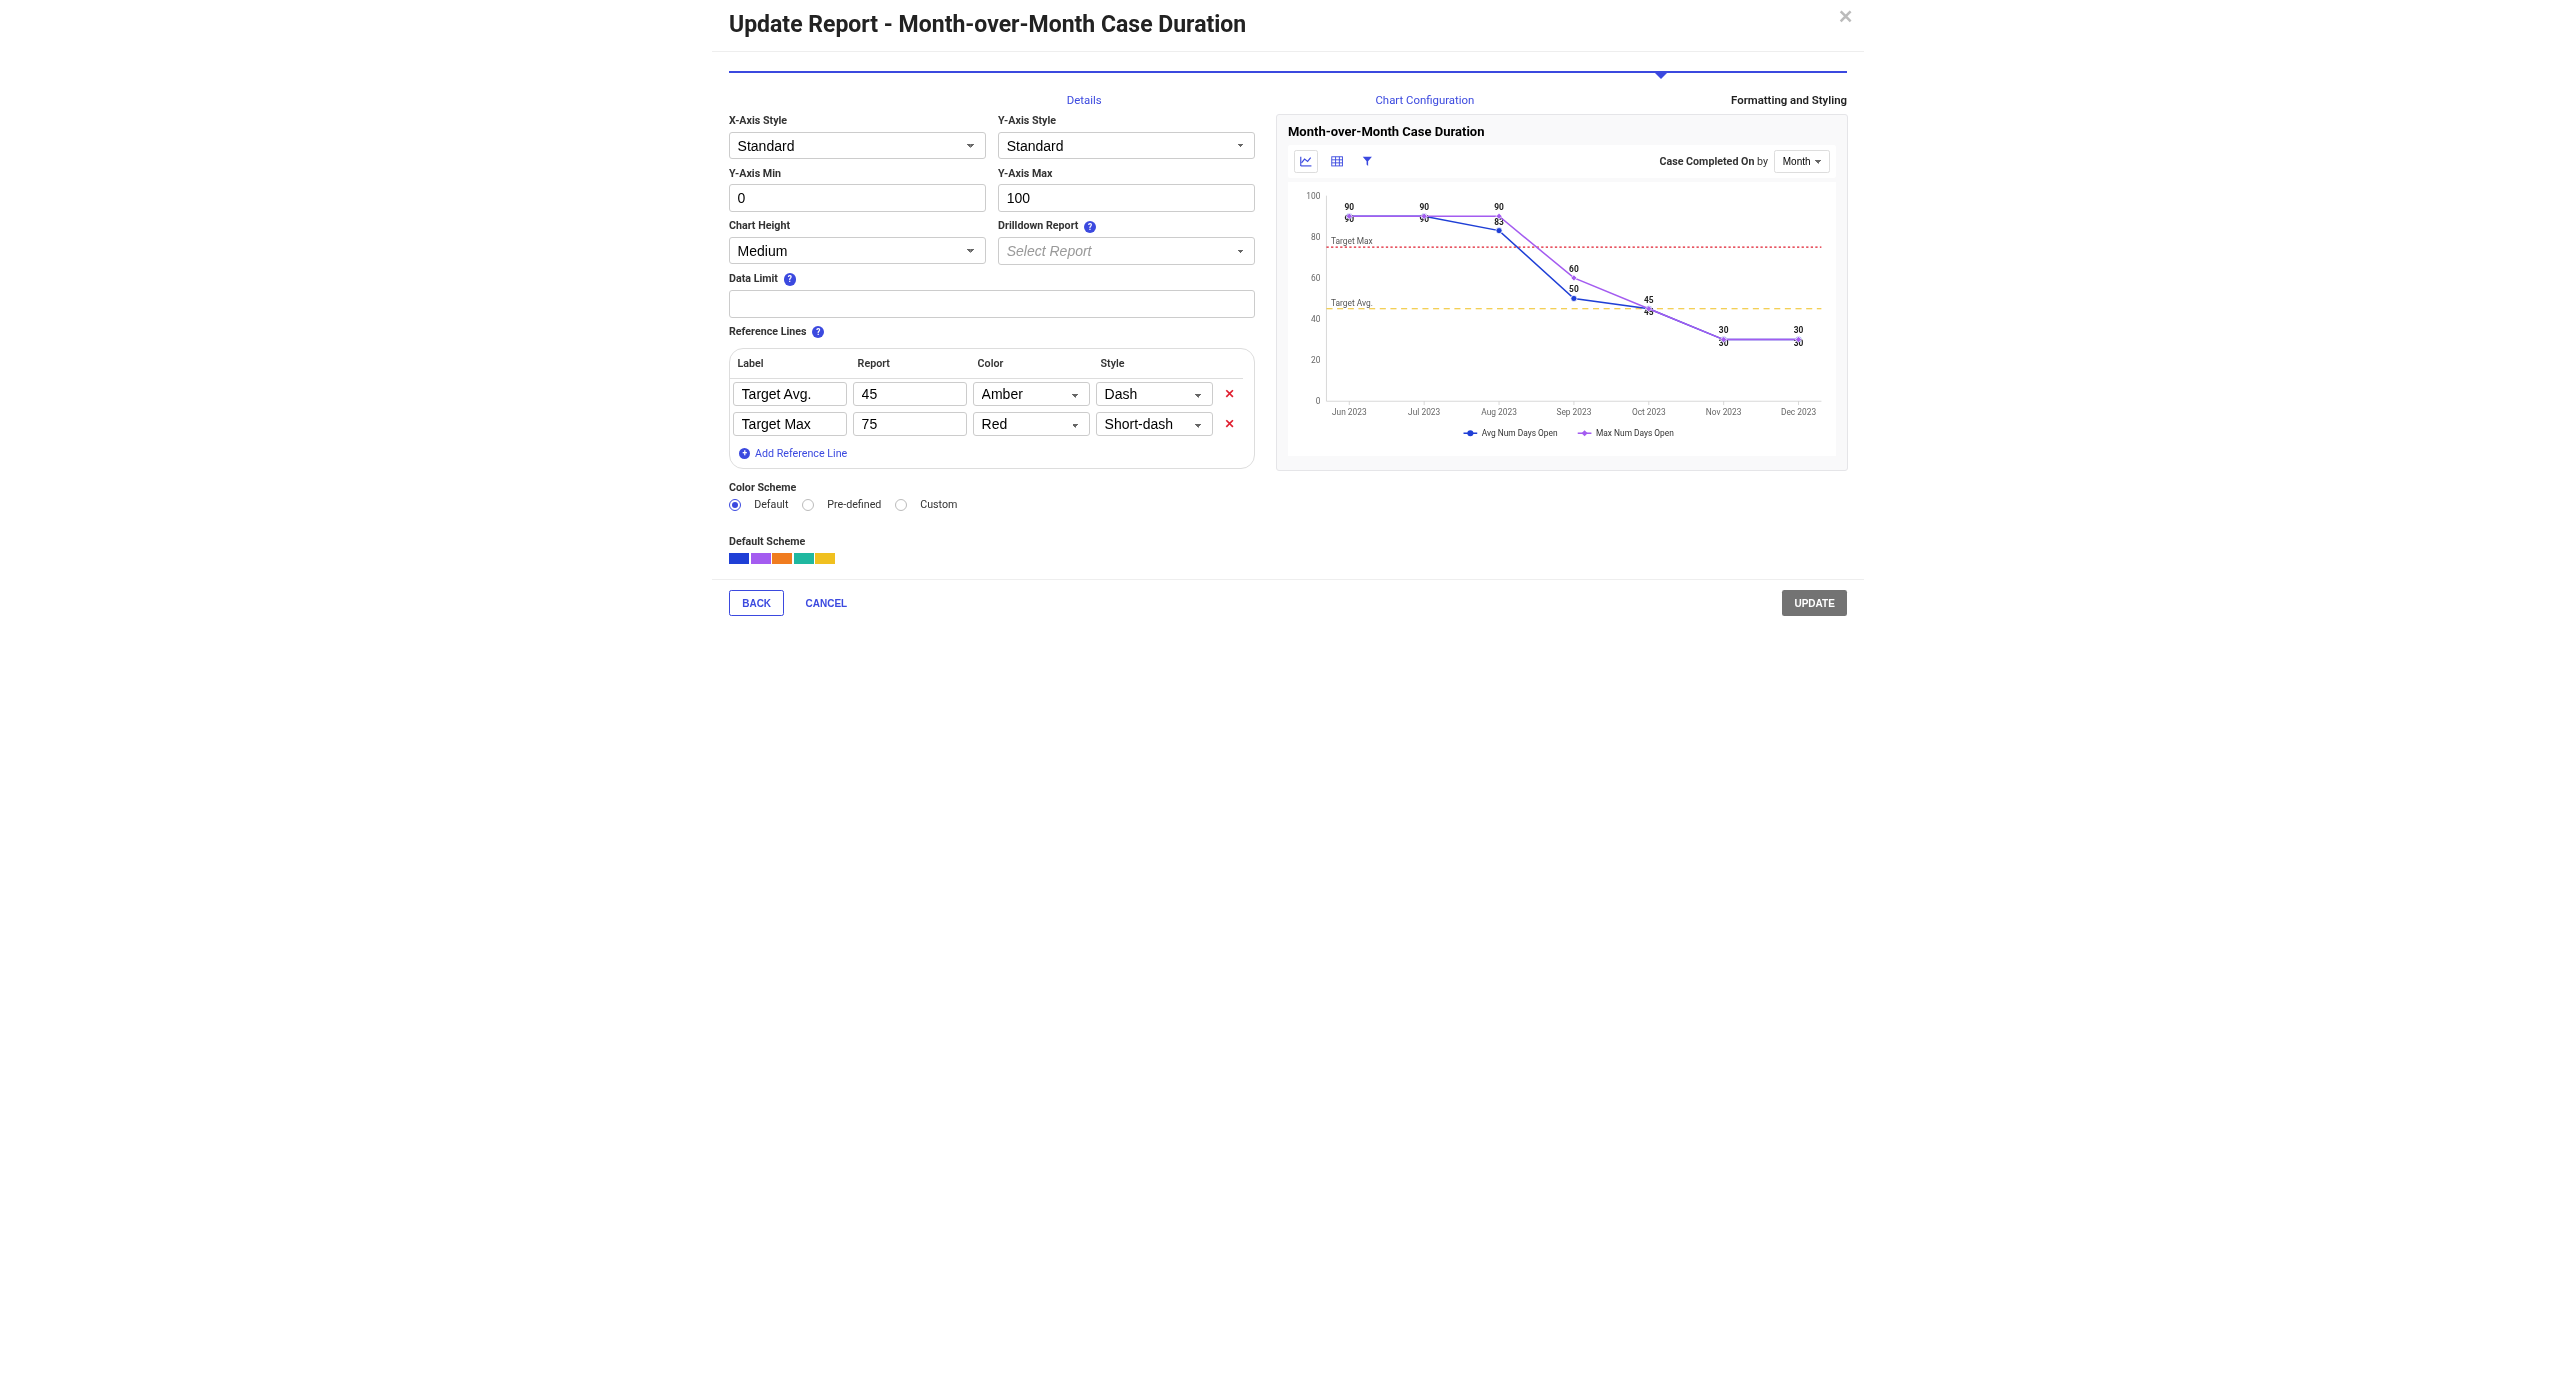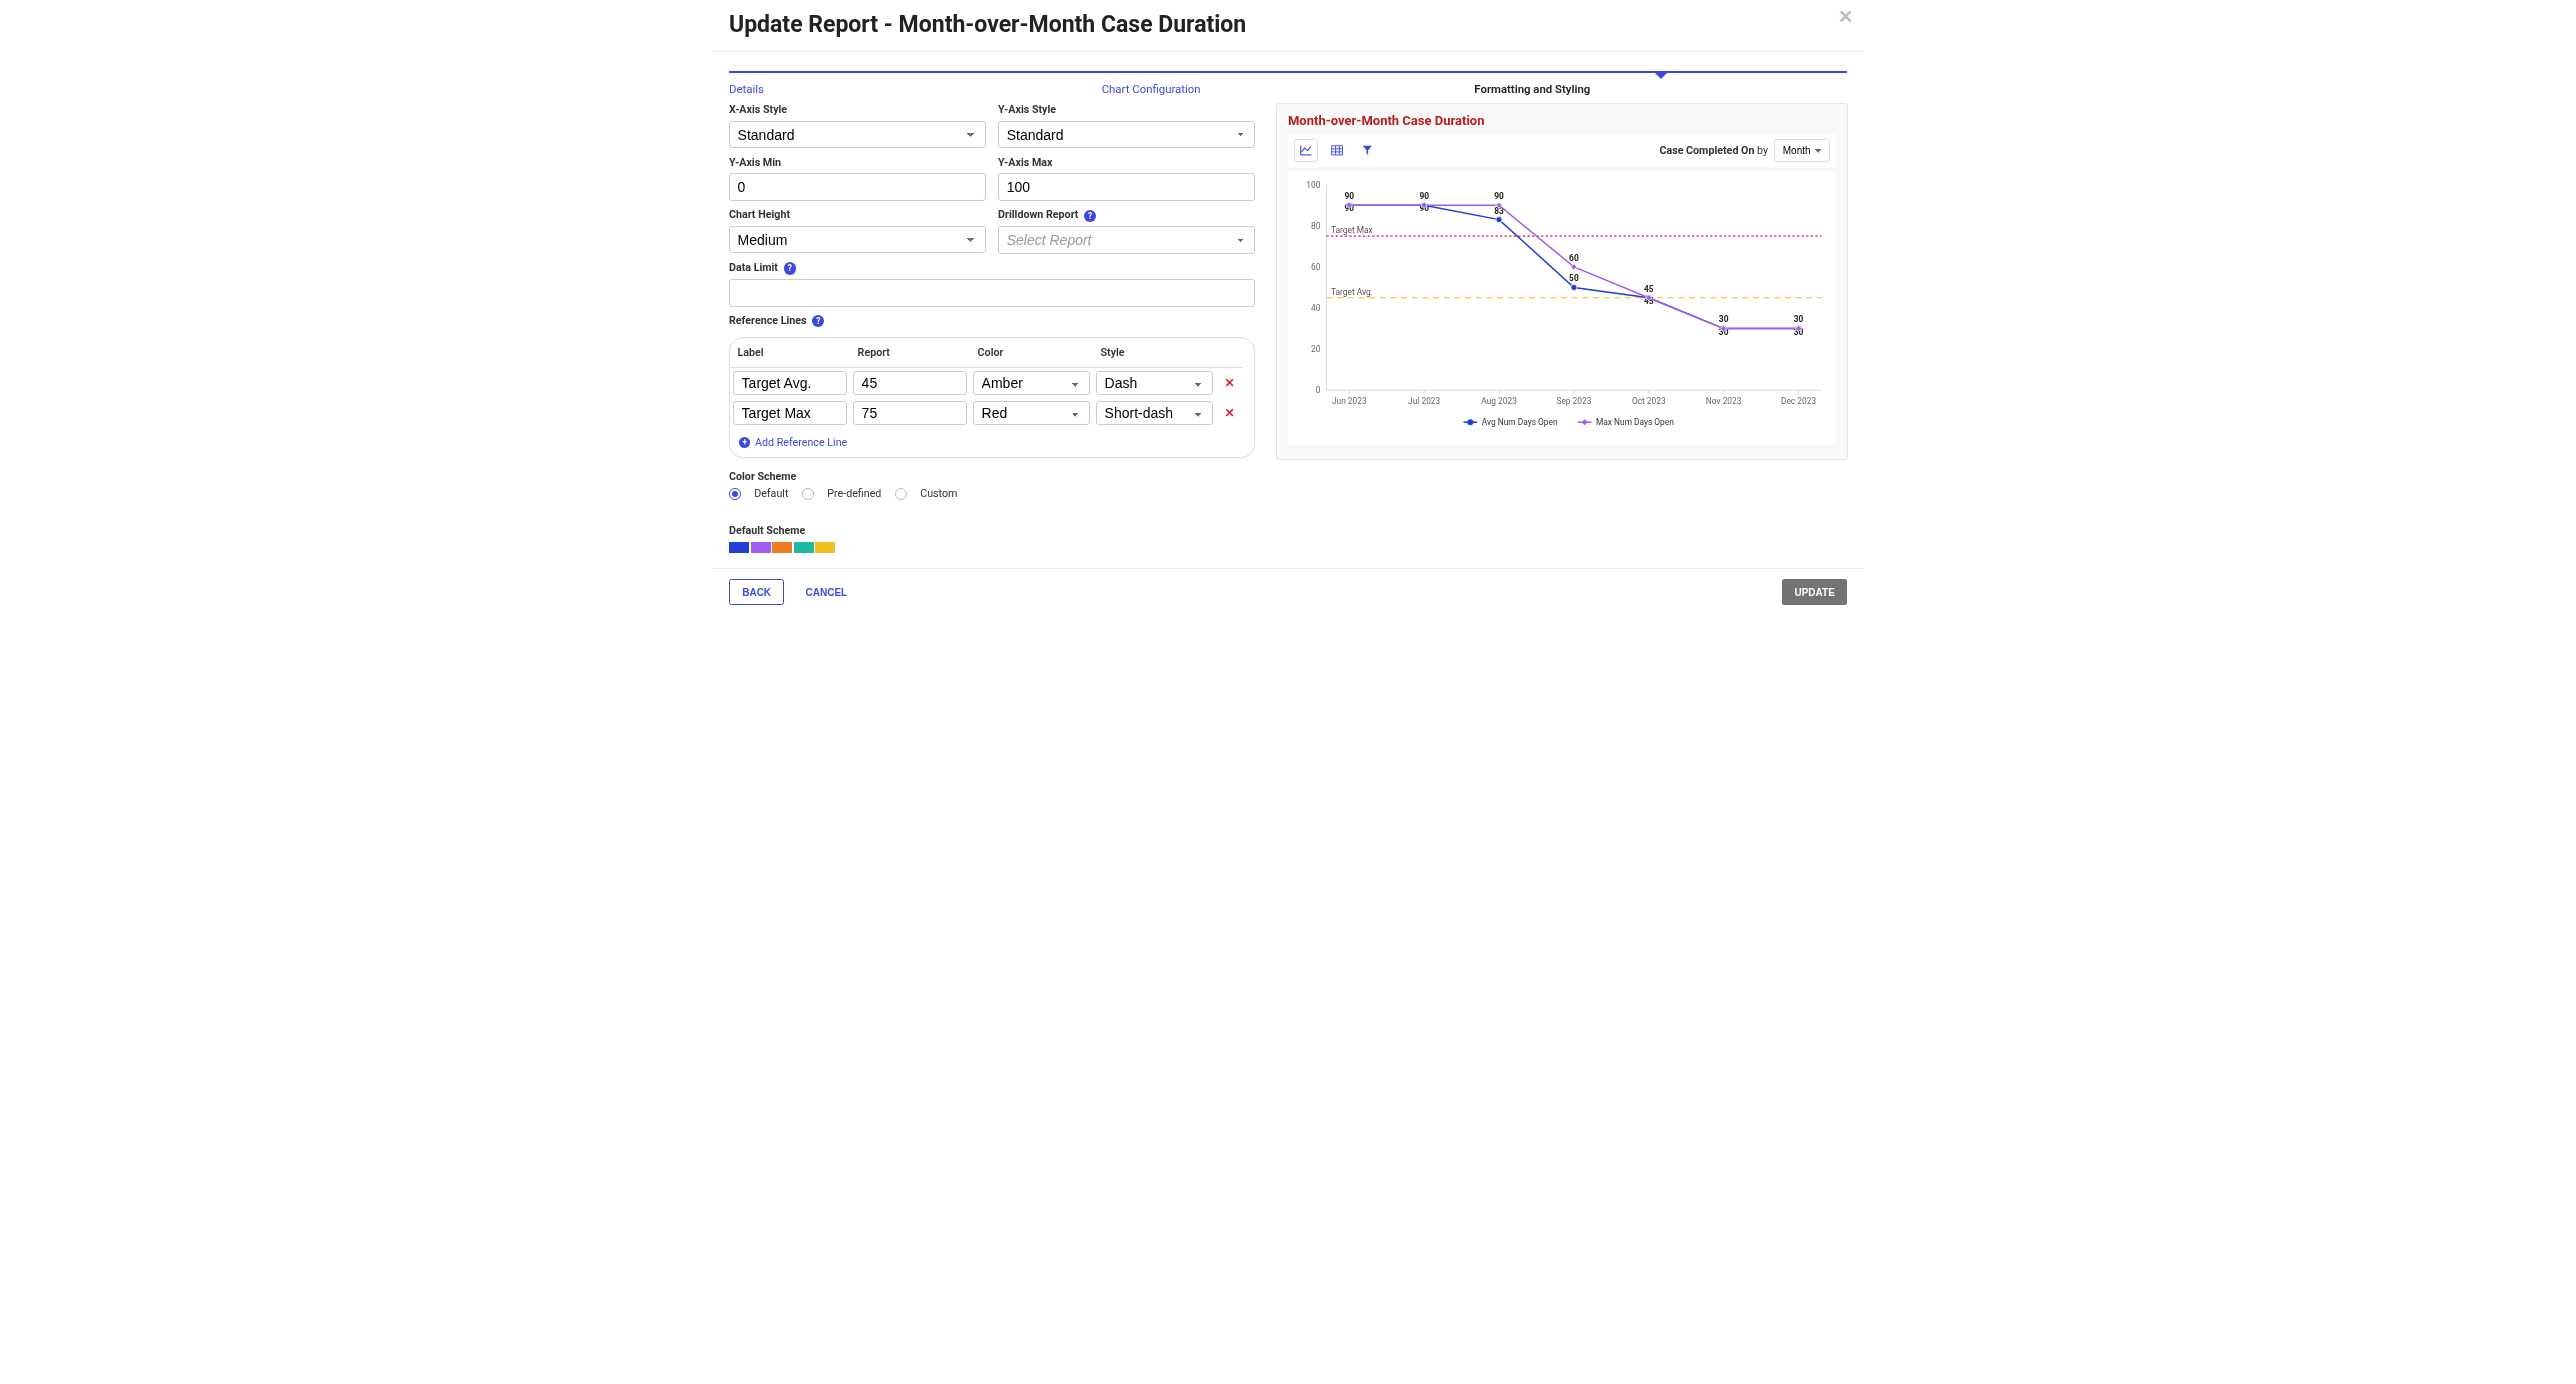--- a/index.html
+++ b/index.html
@@ -2,21 +2,21 @@
 <html style="font-size:12.2px"><head>
 <meta charset="utf-8">
 <style>
 * { box-sizing: border-box; margin: 0; padding: 0; }
 body { font-family: -apple-system, BlinkMacSystemFont, "Segoe UI", Roboto, Helvetica, Arial, sans-serif; color: #333; background: #fff; font-size: 10.7px; }
 .modal { width: 1152px; margin: 0 auto; position: relative; }
 .modal-header { padding: 10.7px 17px 13.7px; border-bottom: 0.8px solid #eee; position: relative; }
 .modal-title { font-size: 23px; font-weight: 700; color: #222; }
 .close-x { position: absolute; top: 6.1px; right: 10.7px; font-size: 18.3px; color: #bbb; cursor: pointer; font-weight: 700; }
 .stepper { display: flex; margin: 18.3px 17px 7.6px; position: relative; }
-.step { flex:1; text-align:left; font-size: 11.4px; padding-top: 11px; position: relative; }
+.step { flex:1; text-align:right; font-size: 11.4px; padding-top: 22px; position: relative; }
 .step.active-link { color: #3b49df; cursor:pointer; }
 .step.current { color: #222; font-weight: 600; }
 .step-bar { position:absolute; top:0; left:0; right:0; height:2.3px; background:#ddd; }
 .step.done .step-bar, .step.current .step-bar { background:#3b49df; }
 .step.current .step-bar::after { content:""; position:absolute; right:50%; transform:translateX(50%); top:2.3px; width:0; height:0; border-left:6.1px solid transparent; border-right:6.1px solid transparent; border-top:6.1px solid #3b49df; }
 .content { display:flex; padding: 0 17px 15.2px; gap: 21.3px; }
 .left { flex: 0 0 526px; }
 .right { flex: 1; }
 .form-row { display:flex; gap: 12.2px; margin-bottom: 7.6px; }
 .form-group { flex:1; }
@@ -39,21 +39,21 @@
 .add-line { padding:7.6px 9.1px; color:#3b49df; cursor:pointer; display:flex; align-items:center; gap:4.6px; font-size:10.7px; }
 .add-plus { display:inline-flex; width:11.4px; height:11.4px; border-radius:50%; background:#3b49df; color:#fff; align-items:center; justify-content:center; font-size:8.4px; font-weight:700; }
 .radio-row { display:flex; gap:13.7px; margin-top:4.6px; align-items:center; }
 .radio-item { display:flex; align-items:center; gap:13px; cursor:pointer; }
 .radio-circle { width:12.2px; height:12.2px; border-radius:50%; border:1.5px solid #bbb; display:inline-flex; align-items:center; justify-content:center; }
 .radio-circle.checked { border-color:#3b49df; }
 .radio-circle.checked::after { content:""; width:6.1px; height:6.1px; border-radius:50%; background:#3b49df; }
 .swatches { display:flex; gap:1.5px; margin-top:4.6px; }
 .swatch { width:20px; height:10.7px; }
 .preview-card { background:#f9f9fa; border:0.8px solid #e5e5e8; border-radius:3px; padding:9.1px 10.7px 13.7px; }
-.preview-title { font-weight:700; color:#b91c1c; font-size:13px; margin-bottom:6.1px; }
+.preview-title { font-weight:700; color:#000000; font-size:13px; margin-bottom:6.1px; }
 .chart-toolbar { display:flex; align-items:center; gap:6.1px; margin-bottom:4.6px; background:#fff; padding:4.6px 6.1px; border-radius:2.3px; }
 .tool-btn { width:24.4px; height:23px; border:0.8px solid #ddd; border-radius:2.3px; display:flex; align-items:center; justify-content:center; color:#3b49df; cursor:pointer; font-size:10.7px; }
 .tool-btn.plain { border:none; }
 .tool-spacer { flex:1; }
 .by-label { font-size:10.7px; }
 .by-strong { font-weight:700; }
 .by-select { border:0.8px solid #ddd; border-radius:2.3px; height:23px; padding:0 18.3px 0 7.6px; font-size:10px; appearance:none; background:#fff; background-image: linear-gradient(45deg, transparent 50%, #666 50%), linear-gradient(135deg, #666 50%, transparent 50%); background-position: calc(100% - 10.7px) 9.1px, calc(100% - 6.9px) 9.1px; background-size: 3.8px 3.8px; background-repeat:no-repeat; }
 .chart-area { background:#fff; position:relative; padding:6.1px 7.6px 6.1px 7.6px; }
 .footer { border-top:0.8px solid #eee; padding:10.7px 17px; display:flex; align-items:center; gap:9.1px; }
 .btn { height:26px; padding:0 12.2px; border-radius:2.3px; font-size:10px; font-weight:600; cursor:pointer; border:none; background:transparent; }

